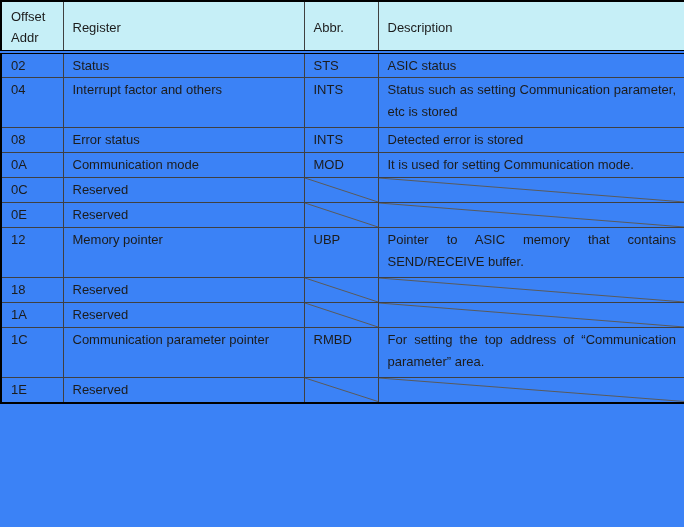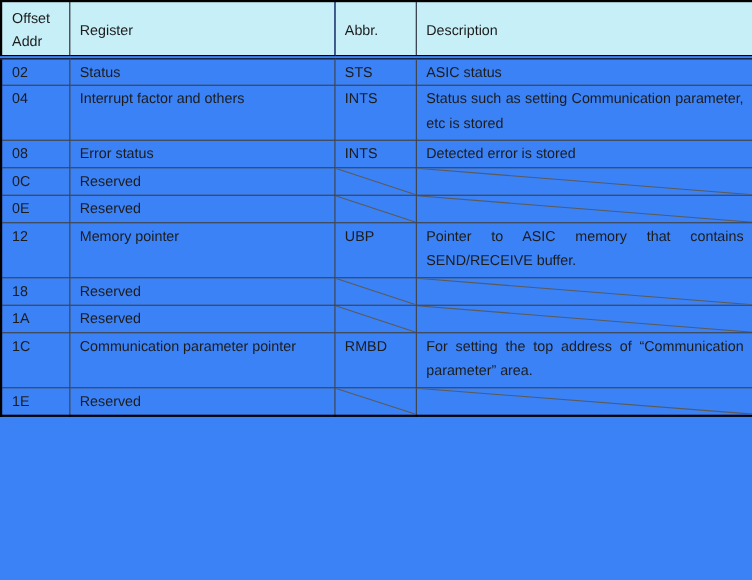--- a/index.html
+++ b/index.html
@@ -119,20 +119,32 @@
     <td>
       <span class="cell-text">INTS</span>
       
     </td>
     <td>
       <span class="cell-text">Detected error is stored</span>
       
     </td>
   </tr>
         <tr>
+    <td>0A</td>
+    <td>Communication mode</td>
+    <td>
+      <span class="cell-text">MOD</span>
+      
+    </td>
+    <td>
+      <span class="cell-text">It is used for setting Communication mode.</span>
+      
+    </td>
+  </tr>
+        <tr>
     <td>0C</td>
     <td>Reserved</td>
     <td class="diag">
       <span class="cell-text"></span>
       <svg class="diag-line" viewBox="0 0 100 100" preserveAspectRatio="none" aria-hidden="true">
         <line x1="0" y1="0" x2="100" y2="100" vector-effect="non-scaling-stroke"></line>
       </svg>
     </td>
     <td class="diag">
       <span class="cell-text"></span>

